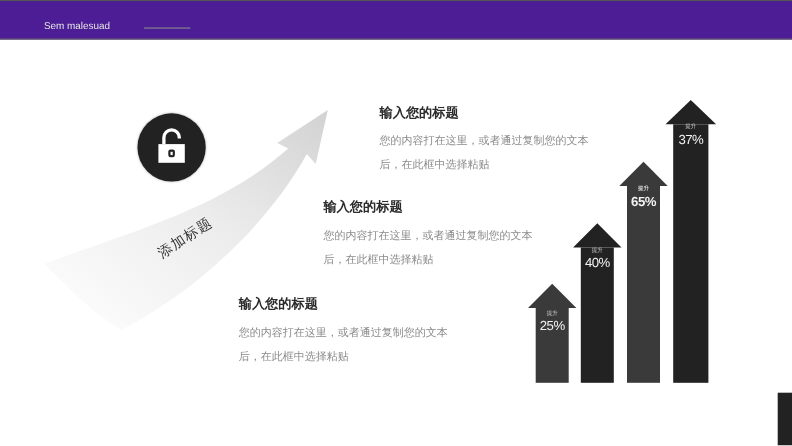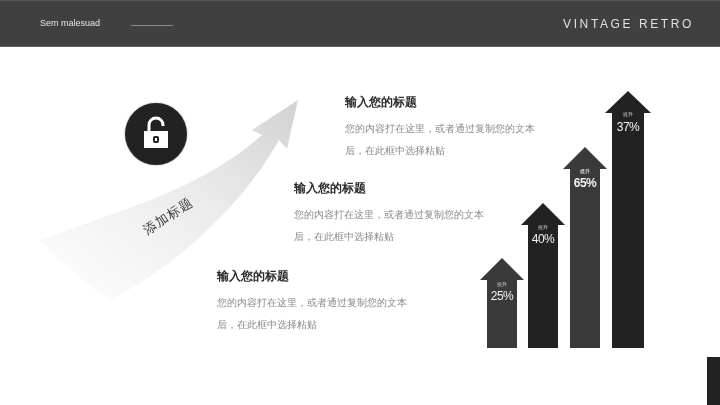--- a/index.html
+++ b/index.html
@@ -1,17 +1,17 @@
 <!DOCTYPE html>
 <html><head>
 <meta charset="utf-8">
 <style>
   html,body{margin:0;padding:0;}
   body{width:720px;height:405px;position:relative;overflow:hidden;background:#ffffff;font-family:"DejaVu Sans","Liberation Sans",sans-serif;}
-  .header{position:absolute;left:0;top:0;width:720px;height:47px;background:#404040;border-top:1px solid #555;border-bottom:1px solid #666;box-sizing:border-box;}
+  .header{position:absolute;left:0;top:0;width:720px;height:36px;background:#4c1d95;border-top:1px solid #555;border-bottom:1px solid #666;box-sizing:border-box;}
   .brand-left{position:absolute;left:40px;top:17px;font-size:9px;color:#e6e6e6;font-family:"Liberation Sans",sans-serif;}
   .header-line{position:absolute;left:131px;top:24px;width:42px;height:1px;background:#8a8a8a;}
   .brand-right{position:absolute;right:26px;top:16px;font-size:12px;color:#e0e0e0;letter-spacing:2.6px;font-family:"Liberation Sans",sans-serif;}
   .curve{position:absolute;left:0;top:0;width:720px;height:405px;}
   .lock-circle{position:absolute;left:125px;top:103px;width:62px;height:62px;border-radius:50%;background:#222;box-shadow:0 0 2px rgba(0,0,0,.4);}
   .lock-circle svg{position:absolute;left:15px;top:12px;}
   .curve-label{position:absolute;left:140px;top:224px;font-size:13px;color:#333;transform:rotate(-33deg);transform-origin:left top;white-space:nowrap;letter-spacing:1px;}
   .block{position:absolute;}
   .block .title{font-size:12px;color:#2b2b2b;font-weight:bold;white-space:nowrap;}
   .block .desc{font-size:10px;color:#8a8a8a;line-height:22px;margin-top:7px;width:200px;}
@@ -21,21 +21,20 @@
   .arrow .lbl{position:absolute;width:100%;text-align:center;font-size:5px;color:#cfcfcf;}
   .arrow .val{position:absolute;width:100%;text-align:center;font-size:12px;color:#f2f2f2;letter-spacing:-0.5px;font-family:"Liberation Sans",sans-serif;}
   .corner-block{position:absolute;left:707px;top:357px;width:13px;height:48px;background:#222;}
 </style>
 </head>
 <body>
 
 <div class="header">
   <span class="brand-left">Sem malesuad</span>
   <div class="header-line"></div>
-  <span class="brand-right">VINTAGE RETRO</span>
 </div>
 
 <svg class="curve" viewBox="0 0 720 405">
   <defs>
     <linearGradient id="cg" x1="0" y1="1" x2="1" y2="0">
       <stop offset="0" stop-color="#ffffff"></stop>
       <stop offset="0.55" stop-color="#ececec"></stop>
       <stop offset="1" stop-color="#d2d2d2"></stop>
     </linearGradient>
   </defs>

